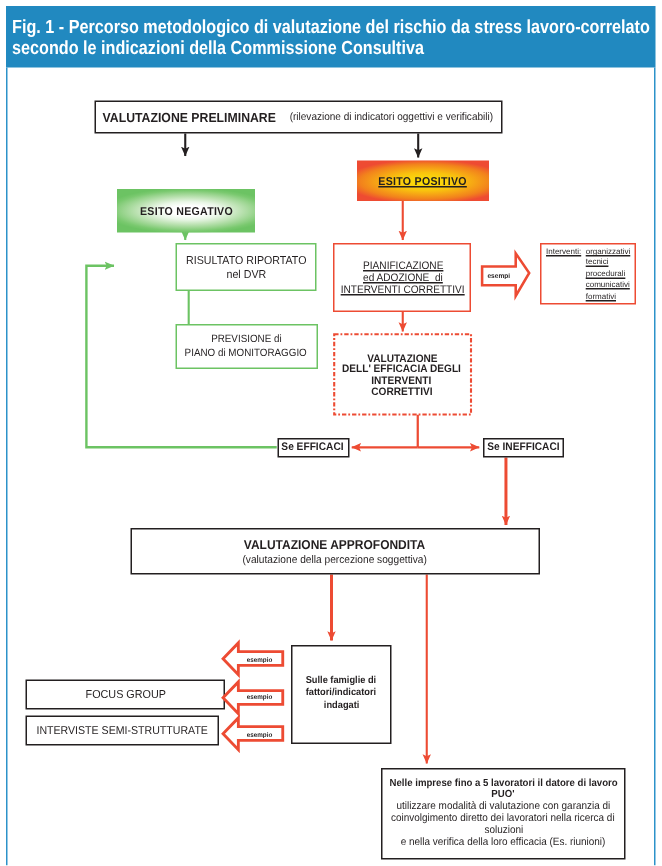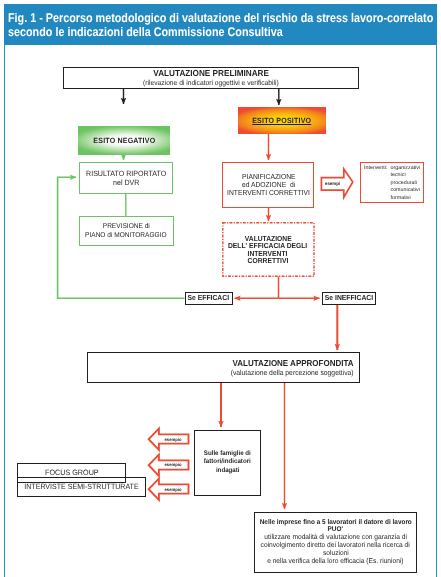--- a/index.html
+++ b/index.html
@@ -10,22 +10,22 @@
   .banner .tl{position:absolute;left:4px;font-weight:bold;font-size:12.6px;color:#ffffff;
        white-space:nowrap;transform:scaleX(.857);transform-origin:left center;}
   .banner .l1{top:6.4px;}
   .banner .l2{top:20.6px;}
   .frameL{position:absolute;left:4.2px;top:45px;width:1.2px;height:532px;background:#2C92C9;}
   .frameR{position:absolute;left:435.6px;top:45px;width:1.2px;height:532px;background:#2C92C9;}
 
   .box{position:absolute;box-sizing:border-box;display:flex;align-items:center;justify-content:center;
        text-align:center;color:#231f20;}
   .bk{border:1.4px solid #231f20;}
-  .gr{border:1.2px solid #6CC363;}
-  .rd{border:1.2px solid #ED4B33;}
+  .gr{border:1.2px solid #6CC363;margin-left:38px;}
+  .rd{border:1.2px solid #ED4B33;text-decoration:underline;}
   .t{display:block;line-height:1.22;white-space:pre;transform:scaleX(.93);}
   .b{font-weight:bold;}
   svg{position:absolute;overflow:visible;}
 </style>
 </head>
 <body>
 
 <div id="root">
   <div class="banner">
     <span class="tl l1">Fig. 1 - Percorso metodologico di valutazione del rischio da stress lavoro-correlato</span>
@@ -67,21 +67,21 @@
       <path d="M278.5,298.2 L319.5,298.2" stroke="#ED4B33" stroke-width="1.5" fill="none" marker-end="url(#ar)"></path>
 
       <path d="M337.3,305 L337.3,350" stroke="#ED4B33" stroke-width="2" fill="none" marker-end="url(#ar)"></path>
 
       <path d="M221,383 L221,427" stroke="#ED4B33" stroke-width="2" fill="none" marker-end="url(#ar)"></path>
 
       <path d="M284.5,383 L284.5,509" stroke="#ED4B33" stroke-width="1.4" fill="none" marker-end="url(#ar)"></path>
     </g>
   </svg>
 
-  <div class="box bk" style="left:63px;top:67px;width:296px;height:22px;flex-direction:column;">
+  <div class="box bk" style="left:63px;top:67px;width:272px;height:22px;flex-direction:row;">
     <span class="t b" style="font-size:8.8px;">VALUTAZIONE PRELIMINARE</span>
     <span class="t" style="font-size:7.2px;">(rilevazione di indicatori oggettivi e verificabili)</span>
   </div>
 
   <div class="box" style="left:78px;top:106px;width:92px;height:29px;background:#6CC363;background-image:radial-gradient(ellipse 62% 52% at 52% 50%, #ffffff 0%, #ffffff 22%, #e9f6e6 40%, #c3e5ba 58%, #9bd590 76%, #7ac96f 90%, rgba(108,195,99,0) 100%);margin-top:20px;">
     <span class="t b" style="font-size:7.6px;letter-spacing:.2px;">ESITO NEGATIVO</span>
   </div>
 
   <div class="box" style="left:238px;top:107px;width:88px;height:27px;background:#EE4B32;background-image:radial-gradient(ellipse 62% 54% at 52% 52%, #FBDD00 0%, #FAD20C 24%, #F9C20E 42%, #F6A415 60%, #F2821C 80%, rgba(238,75,50,0) 100%);text-decoration:underline;">
     <span class="t b" style="font-size:7.6px;letter-spacing:.2px;">ESITO POSITIVO</span>
@@ -134,26 +134,26 @@
   </div>
 
   <div class="box bk" style="left:184.5px;top:292px;width:48px;height:13px;">
     <span class="t b" style="font-size:7.3px;">Se EFFICACI</span>
   </div>
 
   <div class="box bk" style="left:321.5px;top:291.5px;width:54px;height:13.5px;justify-content:center;">
     <span class="t b" style="font-size:7.3px;">Se INEFFICACI</span>
   </div>
 
-  <div class="box bk" style="left:86.5px;top:352.2px;width:273px;height:31.2px;flex-direction:column;align-items:flex-end;">
+  <div class="box bk" style="left:86.5px;top:352.2px;width:273px;height:31.2px;flex-direction:column;">
     <span class="t b" style="font-size:8.6px;">VALUTAZIONE APPROFONDITA</span>
     <span class="t" style="font-size:7.3px;">(valutazione della percezione soggettiva)</span>
   </div>
 
-  <div class="box bk" style="left:17px;top:463px;width:109px;height:19.5px;">
+  <div class="box bk" style="left:17px;top:453px;width:133px;height:19.5px;">
     <span class="t" style="font-size:7.75px;">FOCUS GROUP</span>
   </div>
   <div class="box bk" style="left:17px;top:477px;width:128.5px;height:20px;">
     <span class="t" style="font-size:7.6px;">INTERVISTE SEMI-STRUTTURATE</span>
   </div>
 
   <div class="box bk" style="left:193.5px;top:429.5px;width:67.5px;height:66.5px;flex-direction:column;">
     <span class="t b" style="font-size:6.65px;line-height:8.8px;">Sulle famiglie di</span>
     <span class="t b" style="font-size:6.65px;line-height:8.8px;">fattori/indicatori</span>
     <span class="t b" style="font-size:6.65px;line-height:8.8px;">indagati</span>

